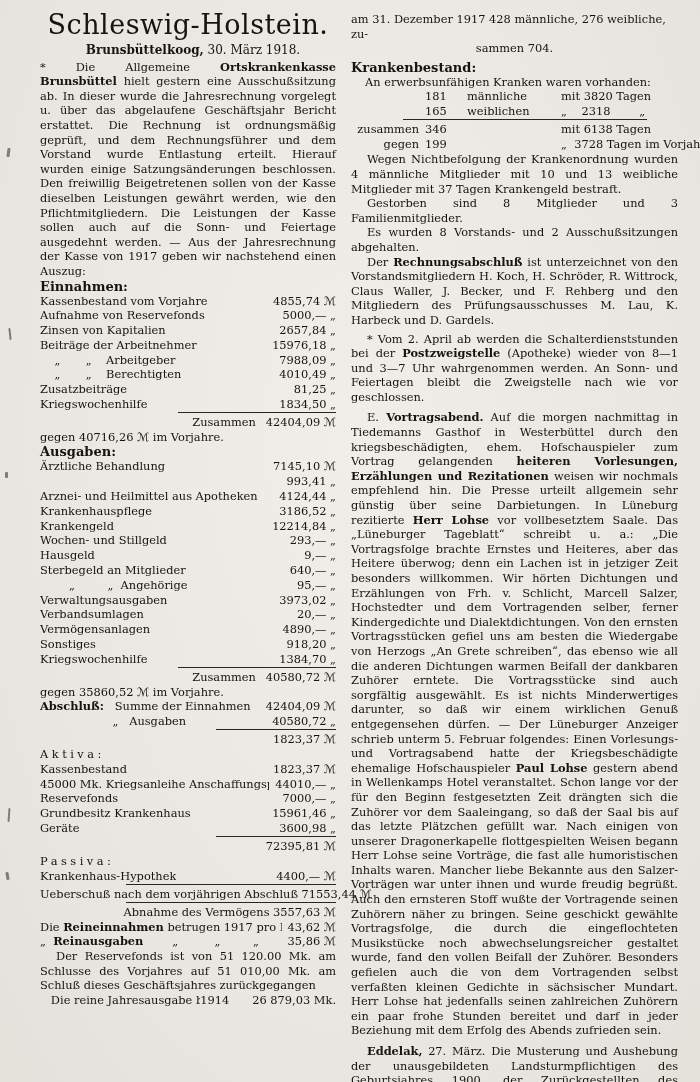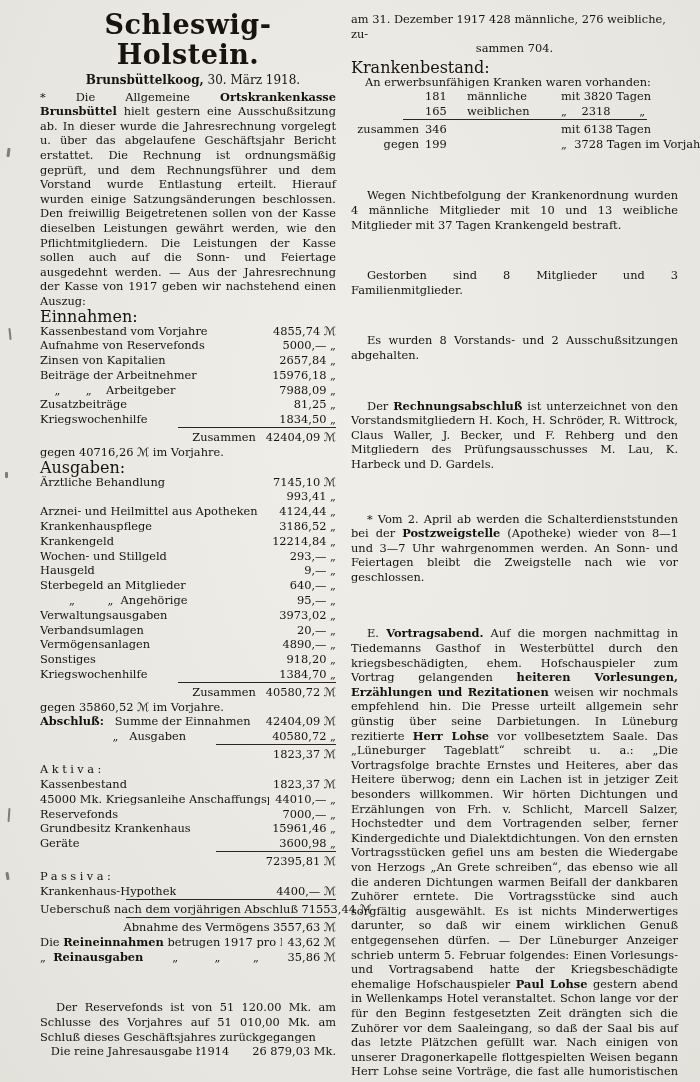--- a/index.html
+++ b/index.html
@@ -9,28 +9,28 @@
     background-image:radial-gradient(ellipse at 50% 40%, #efeee9 0%, #e7e6e1 70%, #e2e1da 100%);
     font-family:"DejaVu Serif","DejaVu Sans",serif;
     color:#17130d;
     -webkit-font-smoothing:antialiased;
   }
   .page{display:flex;box-sizing:border-box;padding:6px 22px 0 40px;gap:15px;}
   .col{font-size:11.4px;line-height:14.6px;}
   .col-left{width:296px;flex:none;}
   .col-right{flex:1;min-width:0;padding-top:6px;}
   p{margin:0;text-align:justify;}
-  .indent{text-indent:16px;margin-top:36px;}
+  .indent{text-indent:16px;}
   b{font-weight:bold;}
   h1{
     font-size:27px;line-height:30px;margin:4px 0 3px;text-align:center;
-    font-weight:bold;letter-spacing:.5px;
+    font-weight:normal;letter-spacing:.5px;
   }
   .dateline{text-align:center;font-size:12px;margin:0 0 2px 10px;}
-  .sect{font-weight:normal;font-size:16px;line-height:15px;}
+  .sect{font-weight:bold;font-size:13px;line-height:15px;}
   .spaced{letter-spacing:3.5px;font-size:11.4px;line-height:15px;}
   .frow{display:flex;line-height:14.8px;}
   .flabel{white-space:pre;overflow:hidden;}
   .fval{margin-left:auto;white-space:pre;text-align:right;padding-left:6px;flex:none;}
   .fyear{flex:none;width:46px;white-space:pre;}
   .sumrule{border-top:1px solid #2a261f;width:158px;margin-left:auto;height:2px;}
   .sumrule.wide{width:210px;}
   .totline{display:flex;line-height:15px;}
   .totline .tlabel{margin-left:auto;font-weight:normal;white-space:pre;}
   .totline .tval{white-space:pre;padding-left:10px;}
@@ -85,20 +85,24 @@
         </div>
         <div class="frow">
           <span class="flabel">Beiträge der Arbeitnehmer</span>
           <span class="fval">15976,18 „</span>
         </div>
         <div class="frow">
           <span class="flabel">    „       „    Arbeitgeber</span>
           <span class="fval">7988,09 „</span>
         </div>
         <div class="frow">
+          <span class="flabel">    „       „    Berechtigten</span>
+          <span class="fval">4010,49 „</span>
+        </div>
+        <div class="frow">
           <span class="flabel">Zusatzbeiträge</span>
           <span class="fval">81,25 „</span>
         </div>
         <div class="frow">
           <span class="flabel">Kriegswochenhilfe</span>
           <span class="fval">1834,50 „</span>
         </div>
       </div>
     <div class="sumrule"></div>
     <div class="totline">

